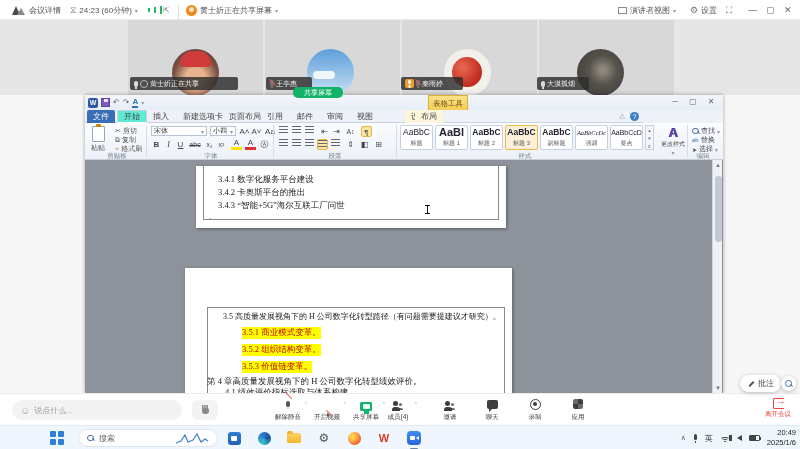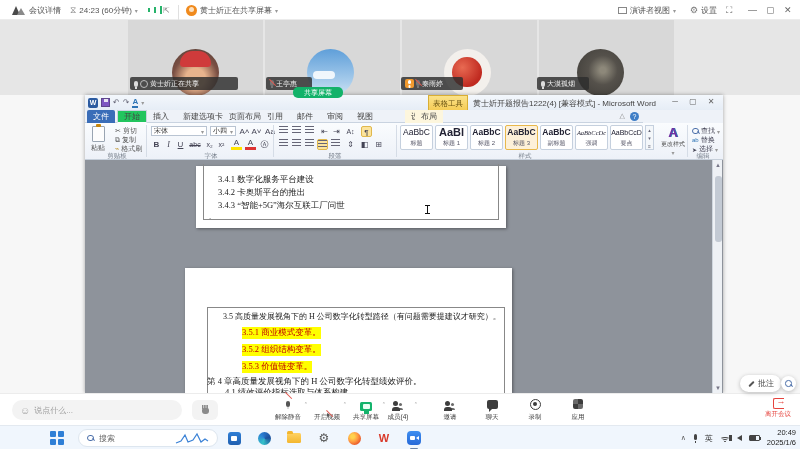--- a/index.html
+++ b/index.html
@@ -52,21 +52,21 @@
   .wicon { width:10px; height:10px; background:#2b5aa0; border-radius:2px; color:#fff; font-size:7px; font-weight:bold; text-align:center; line-height:10px; }
   .save-ic { width:9px; height:9px; background:#7e57c2; border:1px solid #5e468c; position:relative; }
   .save-ic:after{ content:""; position:absolute; left:2px; top:0; width:4px; height:3px; background:#e8e4f2; }
   .ctxchip { position:absolute; left:343px; top:0; width:40px; height:17px; background:linear-gradient(#fbe289,#f4c94f); border:1px solid #d9ae33; border-bottom:none; font-size:7.5px; color:#6b5412; display:flex; align-items:center; justify-content:center; }
   .wtitletext { position:absolute; left:388px; top:3px; font-size:8px; color:#444; white-space:nowrap; }
   .wctrl { position:absolute; top:2px; font-size:8px; color:#666; width:16px; text-align:center; }
 
   .tabrow { left:0; top:15px; width:558px; height:13px; background:#eef2f8; border-bottom:1px solid #c9d3e0; font-size:8px; }
   .tab { position:absolute; top:0; height:13px; padding:0 6px; display:flex; align-items:center; color:#444; }
   .tab.file { background:#3a6db8; color:#fff; border-radius:2px 2px 0 0; }
-  .tab.active { background:#22c55e; border:1px solid #c9d3e0; border-bottom:1px solid #fbfdff; }
+  .tab.active { background:#5eead4; border:1px solid #c9d3e0; border-bottom:1px solid #fbfdff; }
   .tab.ctx { background:#fdf6dd; }
   .helpq { position:absolute; right:4px; top:2px; width:9px; height:9px; border-radius:50%; background:#3f7ec6; color:#fff; font-size:7px; text-align:center; line-height:9px; }
   .ribcollapse { position:absolute; right:18px; top:2px; color:#888; font-size:7px; }
 
   .ribbon { left:0; top:28px; width:638px; height:37px; background:linear-gradient(#fafcfe,#edf1f8); border-bottom:1px solid #c6cfda; }
   .gdiv { position:absolute; top:2px; width:1px; height:32px; background:#d5dce6; }
   .glabel { position:absolute; top:29px; font-size:6.5px; color:#78808c; width:60px; text-align:center; }
   .rbtn { position:absolute; font-size:7px; color:#555; display:flex; align-items:center; gap:2px; }
   .minibox { position:absolute; background:#fff; border:1px solid #b9c4d2; font-size:7px; color:#333; display:flex; align-items:center; justify-content:space-between; padding:0 2px; height:10px; }
   .fmt { position:absolute; font-size:8px; color:#445; width:11px; height:11px; text-align:center; line-height:11px; }
@@ -239,21 +239,20 @@
     <div class="abs wtitle">
       <div class="qat">
         <span class="wicon">W</span>
         <span class="save-ic"></span>
         <span>↶</span>
         <span>↷</span>
         <span style="color:#2e74b5;font-weight:bold;border-bottom:2px solid #2e74b5;line-height:8px;">A</span>
         <span class="caret">▾</span>
       </div>
       <div class="ctxchip">表格工具</div>
-      <div class="wtitletext">黄士妡开题报告1222(4) [兼容模式] - Microsoft Word</div>
       <div class="wctrl" style="right:40px;">─</div>
       <div class="wctrl" style="right:22px;">▢</div>
       <div class="wctrl" style="right:4px;">✕</div>
     </div>
 
     <div class="abs tabrow">
       <div class="tab file" style="left:2px;">文件</div>
       <div class="tab active" style="left:32px;">开始</div>
       <div class="tab" style="left:62px;">插入</div>
       <div class="tab" style="left:92px;">新建选项卡</div>

